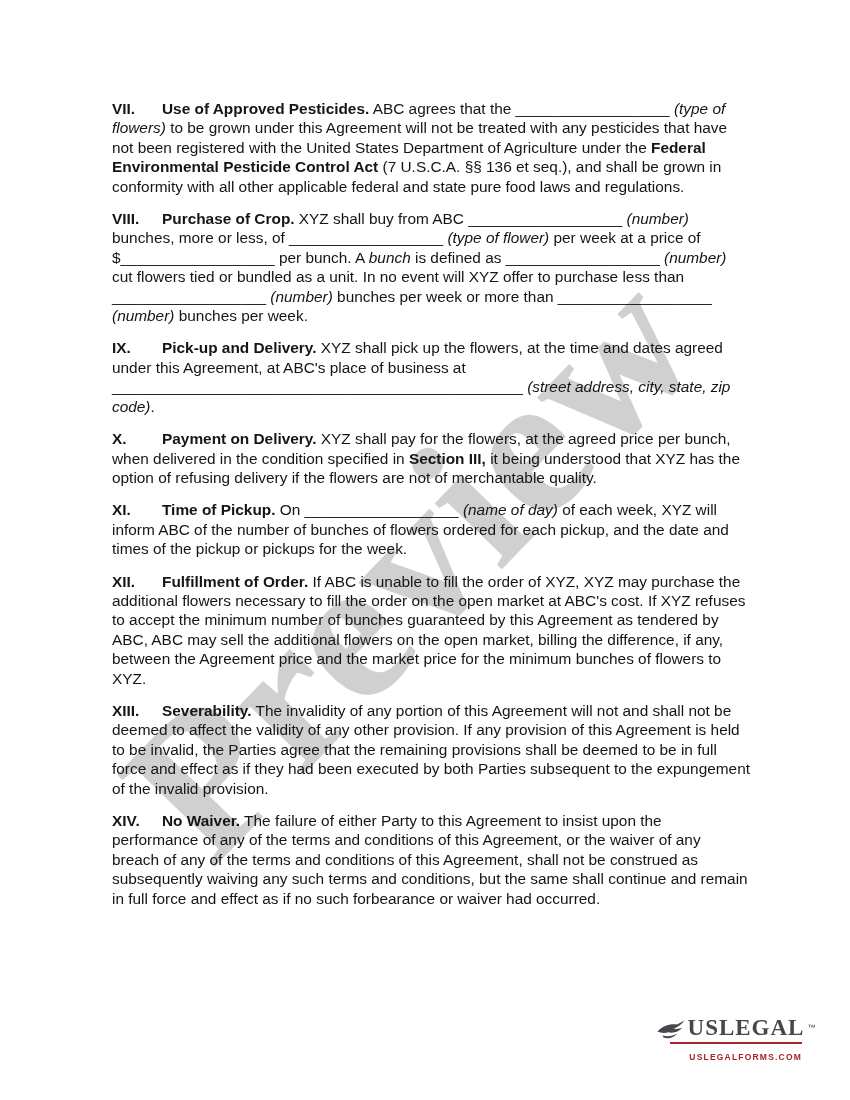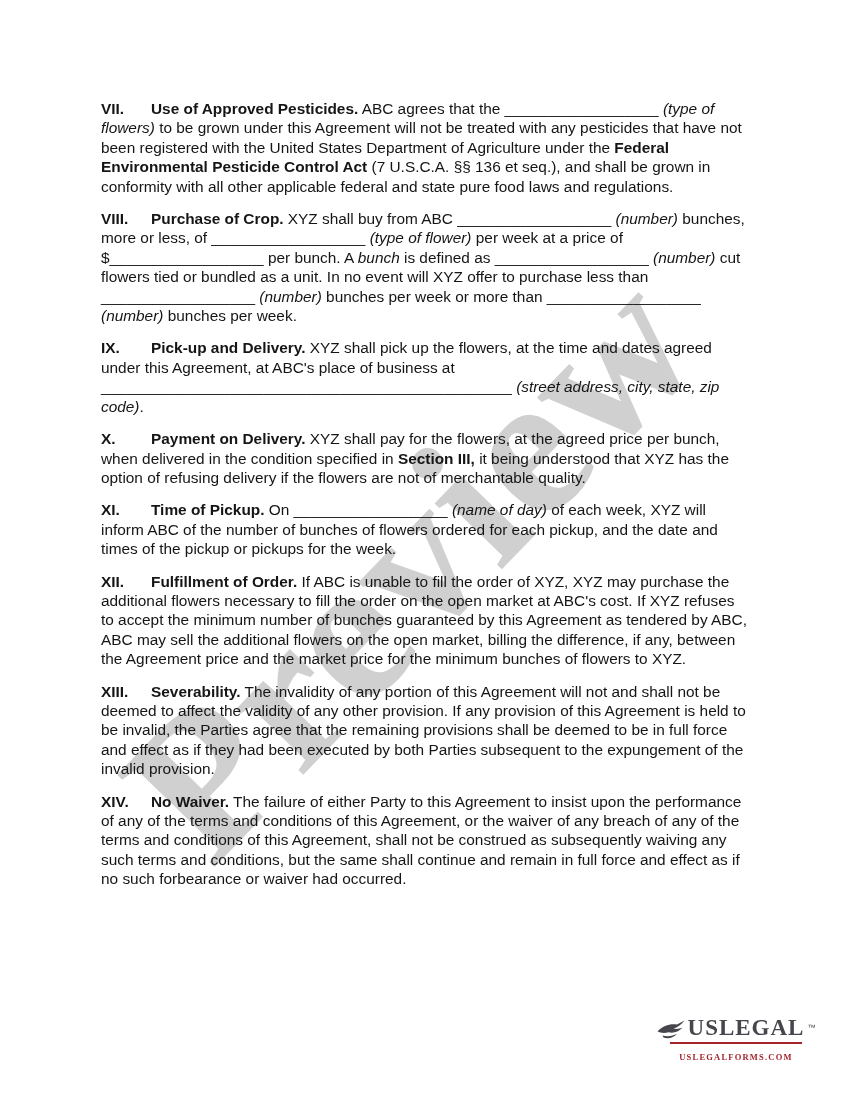--- a/index.html
+++ b/index.html
@@ -38,21 +38,21 @@
   }
 
   .content {
     position: absolute;
     left: 100px;
     top: 99px;
     width: 650px;
     z-index: 1;
   }
 
-  p.section { margin: 0 0 13px 1px; }
+  p.section { margin: 0 0 13px 12px; }
   .sec-num { display: inline-block; width: 50px; font-weight: bold; }
   .sec-title { font-weight: bold; }
   .run-b { font-weight: bold; }
   .run-i { font-style: italic; }
   .run-n, .run-blank { font-style: normal; font-weight: normal; }
 
   
   .logo { position: absolute; right: 48px; bottom: 33px; z-index: 2; width: 132px; }
   .logo-top { display: flex; align-items: flex-end; justify-content: center; gap: 3px; }
   .eagle { color: var(--brand-color, #46464c); line-height: 0; }
@@ -60,26 +60,26 @@
     font-family: "Liberation Serif", serif;
     font-weight: bold;
     font-size: 23px;
     line-height: 1;
     letter-spacing: 1px;
     color: var(--brand-color, #46464c);
   }
   .tm { font-size: 8px; color: var(--brand-color, #46464c); align-self: flex-start; margin-top: 2px; }
   .logo-rule { height: 2px; background: var(--accent-color, #a6242c); margin: 3px 0 4px; }
   .logo-site {
-    text-align: center;
+    text-align: right;
     font-size: 8.5px;
     font-weight: bold;
     letter-spacing: 1.2px;
     color: var(--accent-color, #a6242c);
-    font-family: Liberation Serif, serif;
+    font-family: Liberation Sans, sans-serif;
   }
 </style>
 </head>
 <body>
 
 <div class="page">
 
   <div class="watermark">Preview</div>
 
   <div class="content" id="sections">

